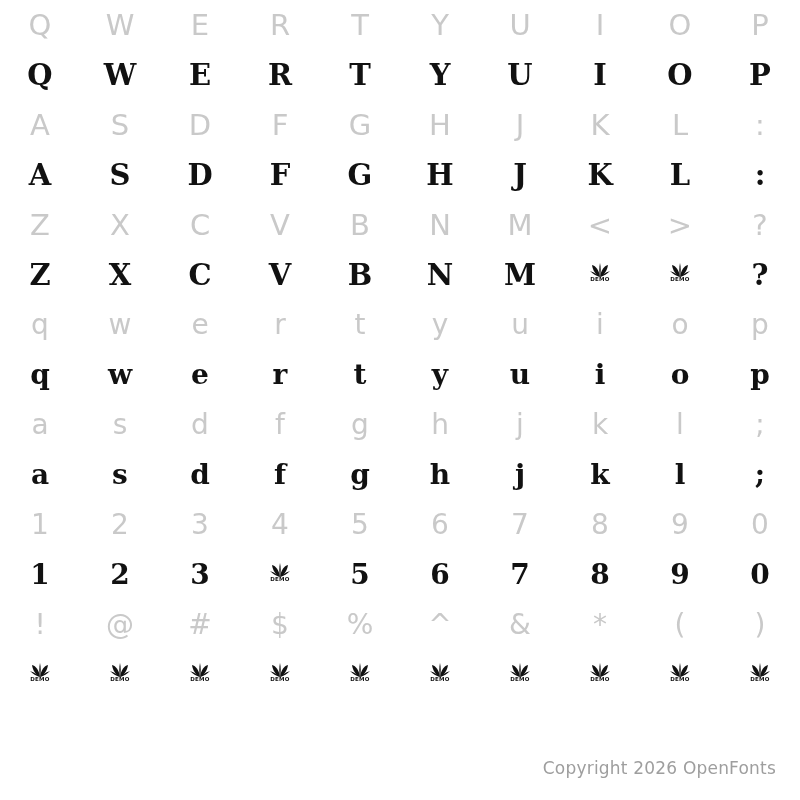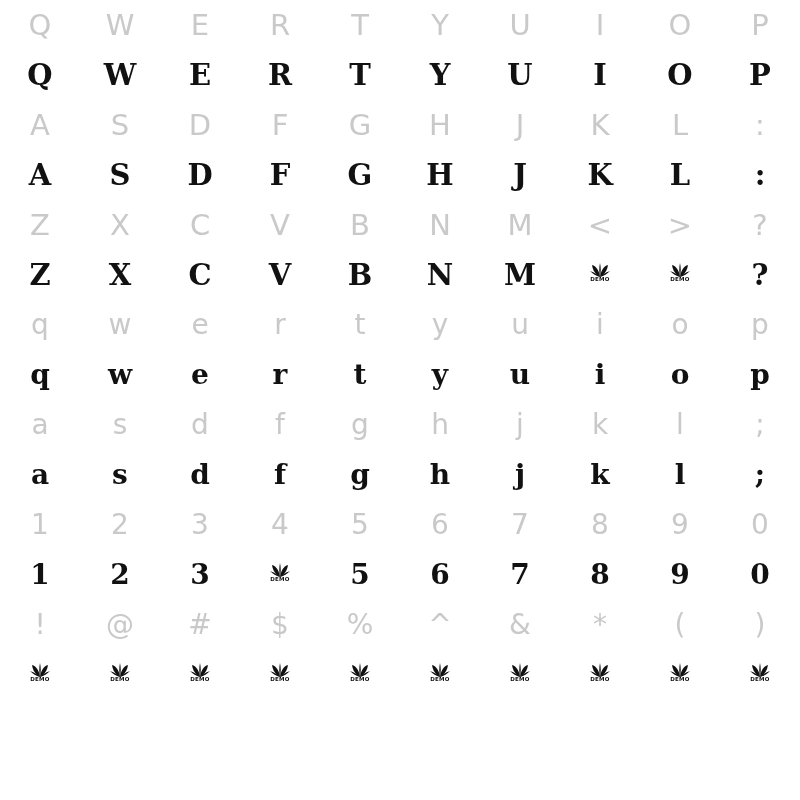--- a/index.html
+++ b/index.html
@@ -610,13 +610,14 @@
             <path d="M13 15 C 9 13, 6 9, 5 3 C 9 4, 12 8, 13 15 Z" fill="#111111"></path>
             <path d="M13 15 C 17 13, 20 9, 21 3 C 17 4, 14 8, 13 15 Z" fill="#111111"></path>
             <path d="M13 15 C 12 10, 12 6, 13 1 C 14 6, 14 10, 13 15 Z" fill="#111111"></path>
             <path d="M13 15 C 10 12, 8 11, 3 9 C 6 12, 9 14, 13 15 Z" fill="#111111"></path>
             <path d="M13 15 C 16 12, 18 11, 23 9 C 20 12, 17 14, 13 15 Z" fill="#111111"></path>
           </svg>
           <span class="word">DEMO</span>
         </span>
       </div>
     </div>
+  <div class="copyright">Copyright 2026 OpenFonts</div>
 </div>
 
 </body></html>

